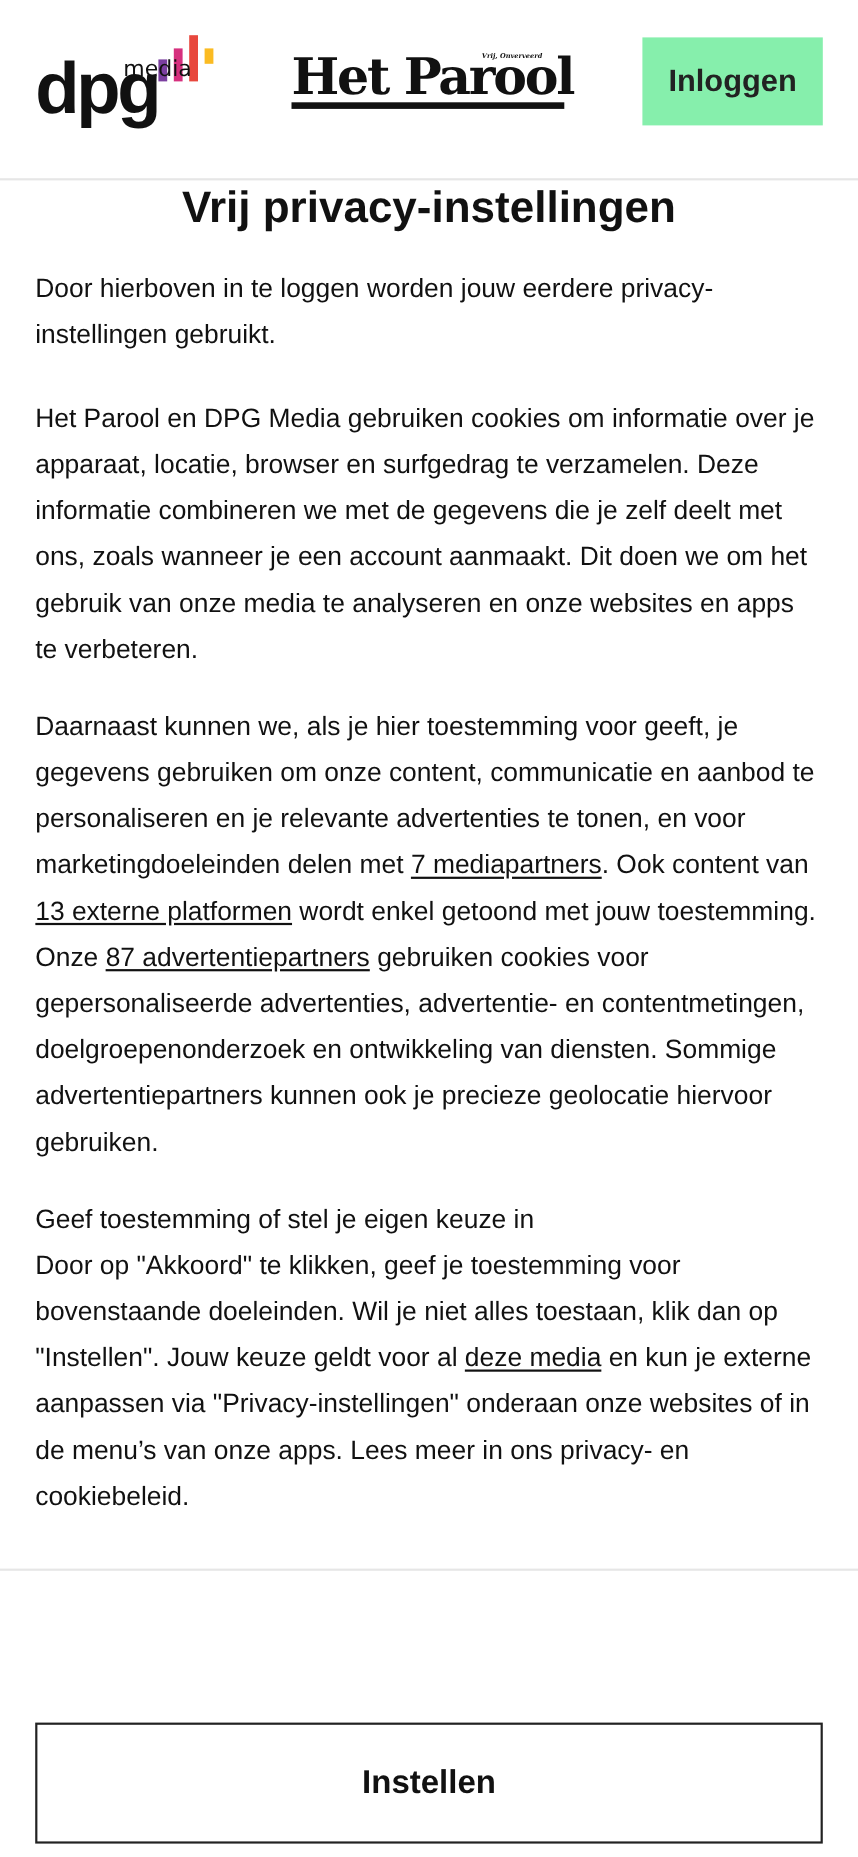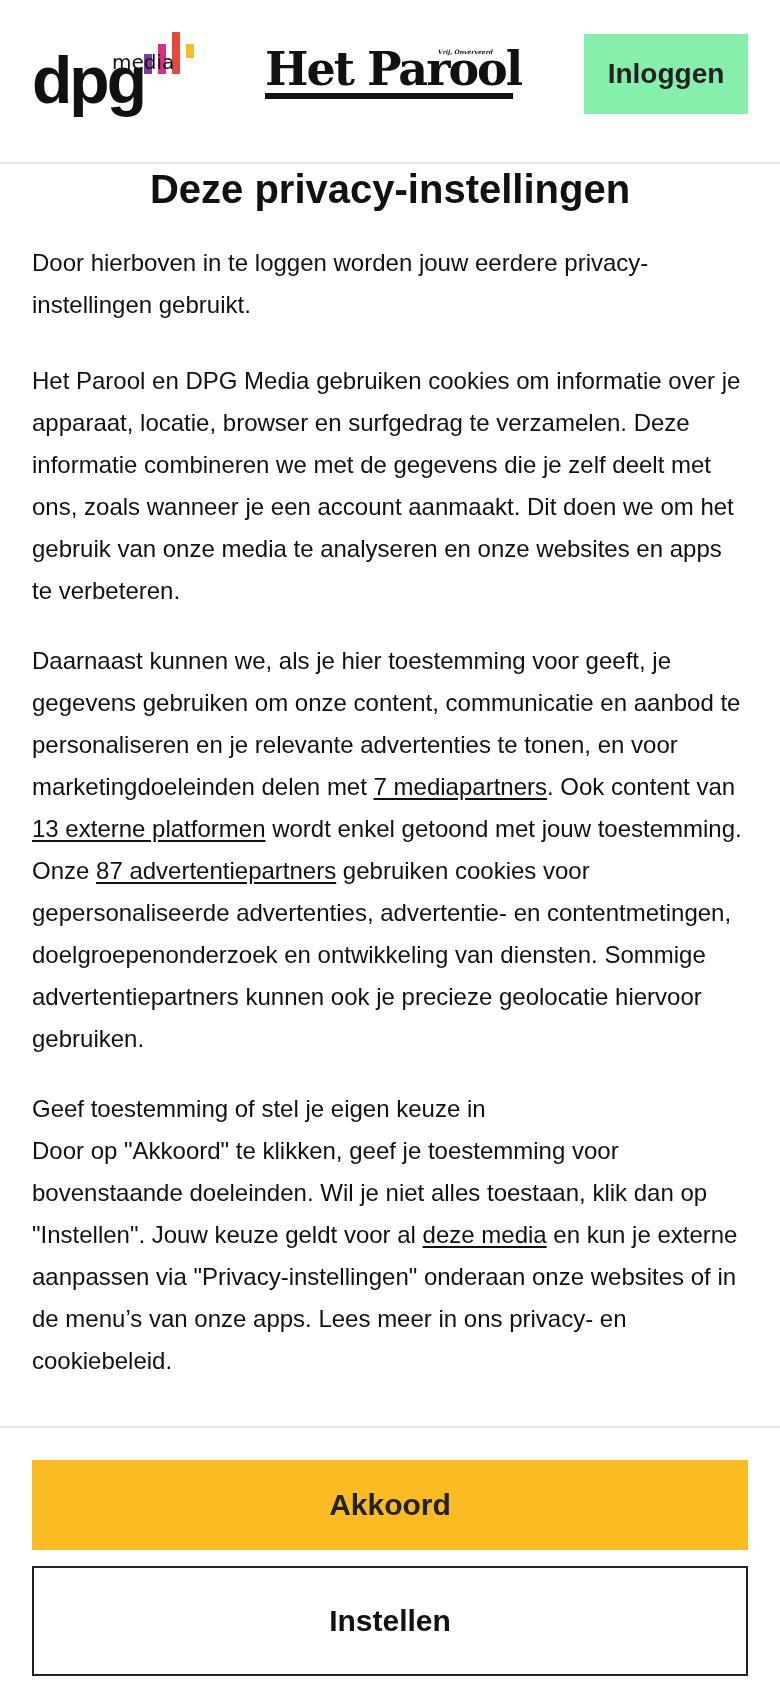--- a/index.html
+++ b/index.html
@@ -216,34 +216,33 @@
     <div class="parool-logo">
       <span class="parool-tagline">Vrij, Onverveerd</span>
       <span class="parool-title">Het Parool</span>
       <div class="parool-rule"></div>
     </div>
 
     <button class="login-button">Inloggen</button>
   </header>
 
   <main class="content">
-    <h1 class="page-title">Deze privacy-instellingen</h1>
+    <h1 class="page-title">Vrij privacy-instellingen</h1>
 
     <p class="para">Door hierboven in te loggen worden jouw eerdere privacy-instellingen gebruikt.</p>
 
     <p class="para first">Het Parool en DPG Media gebruiken cookies om informatie over je apparaat, locatie, browser en surfgedrag te verzamelen. Deze informatie combineren we met de gegevens die je zelf deelt met ons, zoals wanneer je een account aanmaakt. Dit doen we om het gebruik van onze media te analyseren en onze websites en apps te verbeteren.</p>
 
     <p class="para">
       <span>Daarnaast kunnen we, als je hier toestemming voor geeft, je gegevens gebruiken om onze content, communicatie en aanbod te personaliseren en je relevante advertenties te tonen, en voor marketingdoeleinden delen met </span><a>7 mediapartners</a><span>. Ook content van </span><a>13 externe platformen</a><span> wordt enkel getoond met jouw toestemming. Onze </span><a>87 advertentiepartners</a><span> gebruiken cookies voor gepersonaliseerde advertenties, advertentie- en contentmetingen, doelgroepenonderzoek en ontwikkeling van diensten. Sommige advertentiepartners kunnen ook je precieze geolocatie hiervoor gebruiken.</span>
     </p>
 
     <p class="para">
       <strong class="section-heading">Geef toestemming of stel je eigen keuze in</strong>
       <span>Door op "Akkoord" te klikken, geef je toestemming voor bovenstaande doeleinden. Wil je niet alles toestaan, klik dan op "Instellen". Jouw keuze geldt voor al </span><a>deze media</a><span> en kun je externe aanpassen via "Privacy-instellingen" onderaan onze websites of in de menu’s van onze apps. Lees meer in ons privacy- en cookiebeleid.</span>
     </p>
   </main>
 
   <footer class="footer">
-    <button class="accept-button">Akkoord</button>
     <button class="settings-button">Instellen</button>
   </footer>
 
 </div>
 
 </body></html>

